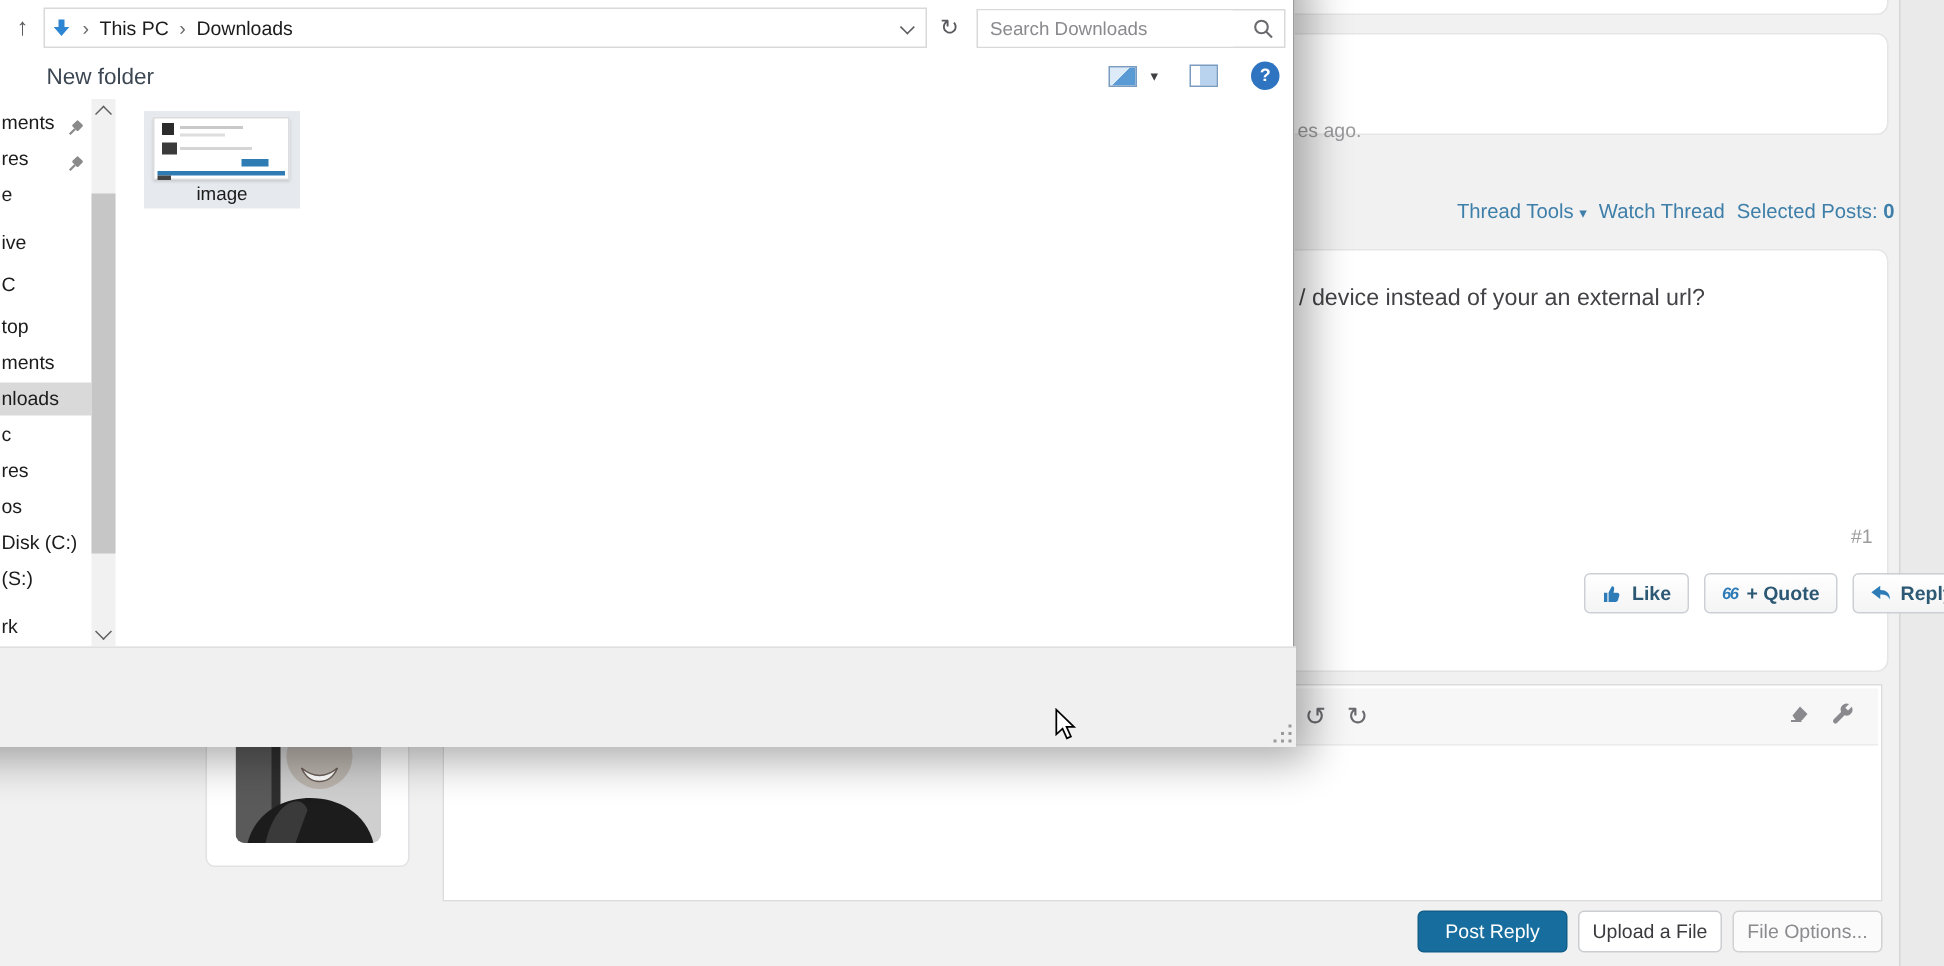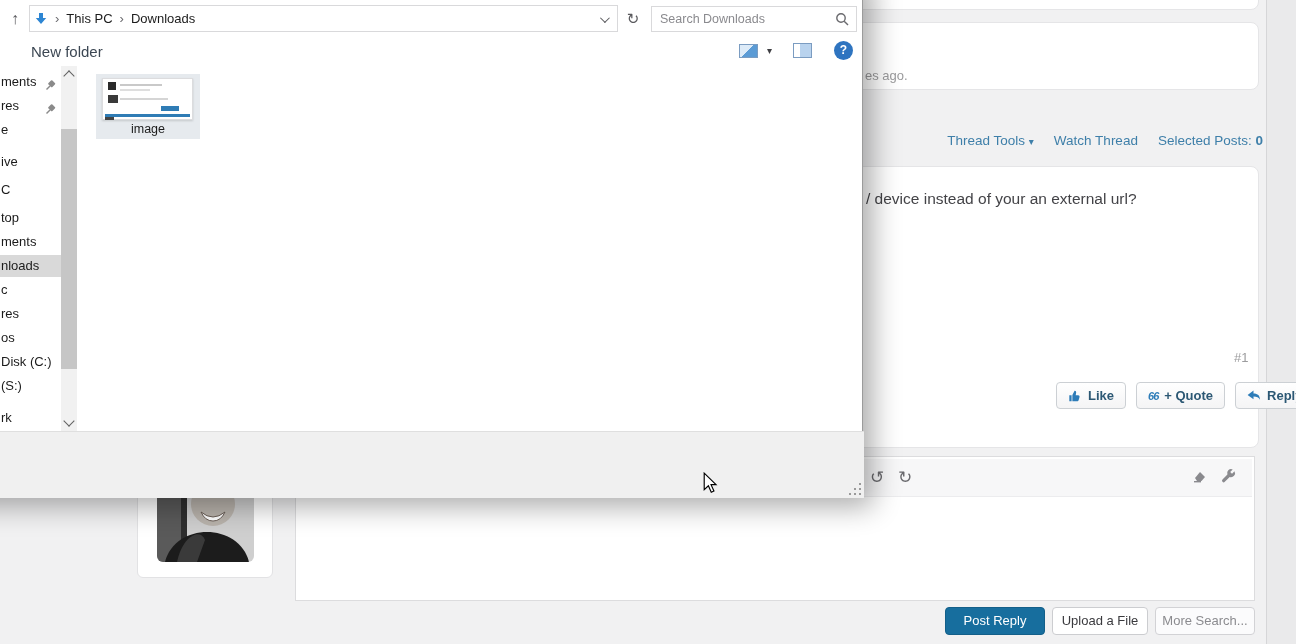--- a/index.html
+++ b/index.html
@@ -7,21 +7,21 @@
   .stage { position:relative; width:1296px; height:644px; overflow:hidden;
            background:#f1f1f2; cursor:default; }
 
   
   .page-strip { position:absolute; left:1266px; top:0; width:30px; height:644px;
                 background:#eaeaeb; border-left:1px solid #d6d6d8; }
   .card { position:absolute; background:#fff; border:1px solid #e5e5e7; border-radius:8px; }
   .card-top    { left:120px; top:-20px; width:1139px; height:30px; }
   .card-notice { left:120px; top:22px;  width:1139px; height:68px; }
   .notice-time { position:absolute; left:866px; top:64px; font-size:13px; color:#9a9a9c; }
-  .thread-toolbar { position:absolute; top:133px; right:33px; display:flex; gap:20px;
+  .thread-toolbar { position:absolute; top:133px; right:33px; display:flex; gap:8px;
                     font-size:13.5px; color:#3e7fa9; }
   .thread-toolbar .tlink { cursor:pointer; white-space:nowrap; }
   .tri { display:inline-block; font-size:10px; color:#3e7fa9; }
   .sp-count { font-weight:bold; }
   .card-post { left:120px; top:166px; width:1139px; height:282px; }
   .post-title-frag { position:absolute; left:866px; top:190px; font-size:15.5px; color:#434347; }
   .post-number { position:absolute; left:1234px; top:350px; font-size:13px; color:#9c9c9e; }
   .post-actions { position:absolute; left:1056px; top:382px; display:flex; gap:10px; }
   .fbtn { height:27px; display:inline-flex; align-items:center; gap:6px;
           padding:0 11px; background:linear-gradient(#ffffff,#f4f4f5);
@@ -135,21 +135,21 @@
 </style>
 </head>
 <body>
 
 <div class="stage">
 
   <div>
     <div class="page-strip"></div>
     <div class="card card-top"></div>
     <div class="card card-notice">
-      <div class="notice-time" style="position:absolute;left:744px;top:45px;">es ago.</div>
+      <div class="notice-time" style="position:absolute;left:744px;top:56px;">es ago.</div>
     </div>
 
     <div class="thread-toolbar">
       <span class="tlink"><span>Thread Tools</span> <span class="tri">▾</span></span>
       <span class="tlink">Watch Thread</span>
       <span class="tlink"><span>Selected Posts:</span> <span class="sp-count">0</span></span>
     </div>
 
     <div class="card card-post"></div>
     <div class="post-title-frag">/ device instead of your an external url?</div>
@@ -204,21 +204,21 @@
             <svg width="15" height="15" viewBox="0 0 15 15">
                 <path d="M13.5 3.2 L11 5.7 L9.2 3.9 L11.7 1.4 A4 4 0 0 0 6.4 6.6 L1.5 11.5 A1.6 1.6 0 0 0 3.8 13.8 L8.7 8.9 A4 4 0 0 0 13.5 3.2 Z" fill="#8a8a8e"></path>
               </svg>
           </span>
         </span>
       </div>
     </div>
 
     <div class="btn-primary">Post Reply</div>
     <div class="btn-upload">Upload a File</div>
-    <div class="btn-more">More Search...</div>
+    <div class="btn-more">File Options...</div>
   </div>
 
   <div class="dialog">
 
     <div class="up-btn">↑</div>
 
     <div class="addr-box">
       <svg width="14" height="14" viewBox="0 0 14 14">
         <path d="M5 1 h4 v5 h3.2 L7 12 L1.8 6 H5 Z" fill="#2e86d3"></path>
       </svg>

